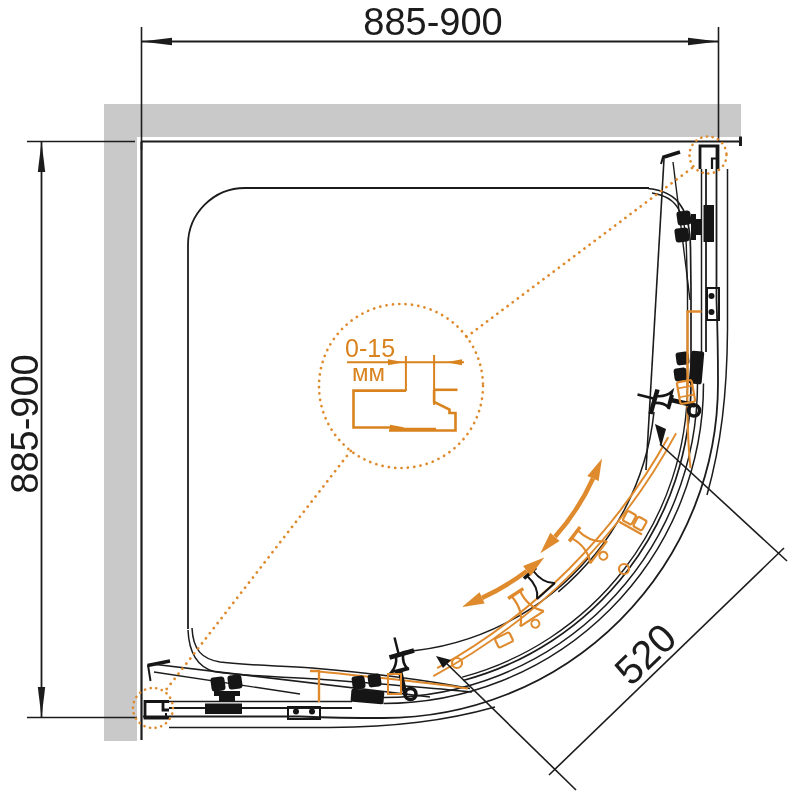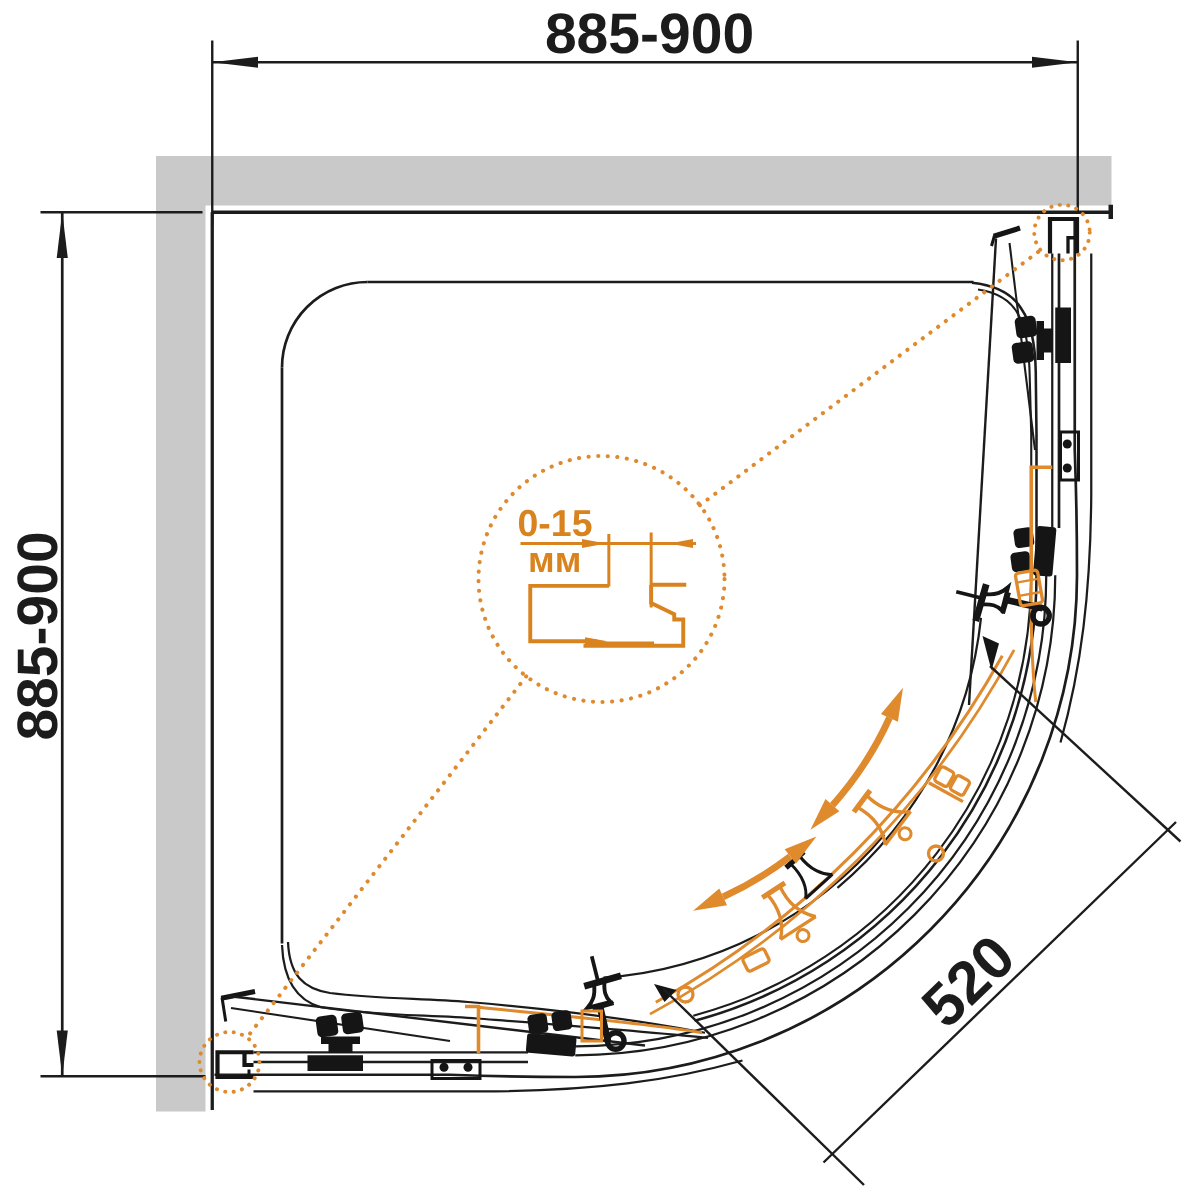--- a/index.html
+++ b/index.html
@@ -1,16 +1,16 @@
 <!DOCTYPE html>
 <html><head>
 <meta charset="utf-8">
 <style>
   html,body{margin:0;padding:0;background:#fff;}
-  .wrap{width:665px;height:800px;position:relative;font-family:"Liberation Sans",sans-serif;font-weight:bold;}
+  .wrap{width:665px;height:800px;position:relative;font-family:"Liberation Sans",sans-serif;}
   svg{display:block;}
   text{font-family:"Liberation Sans",sans-serif;}
 </style>
 </head>
 <body>
 <div class="wrap">
 <svg width="800" height="800" viewBox="0 0 800 800">
 
 <rect x="0" y="0" width="800" height="800" fill="#ffffff"></rect>
 

